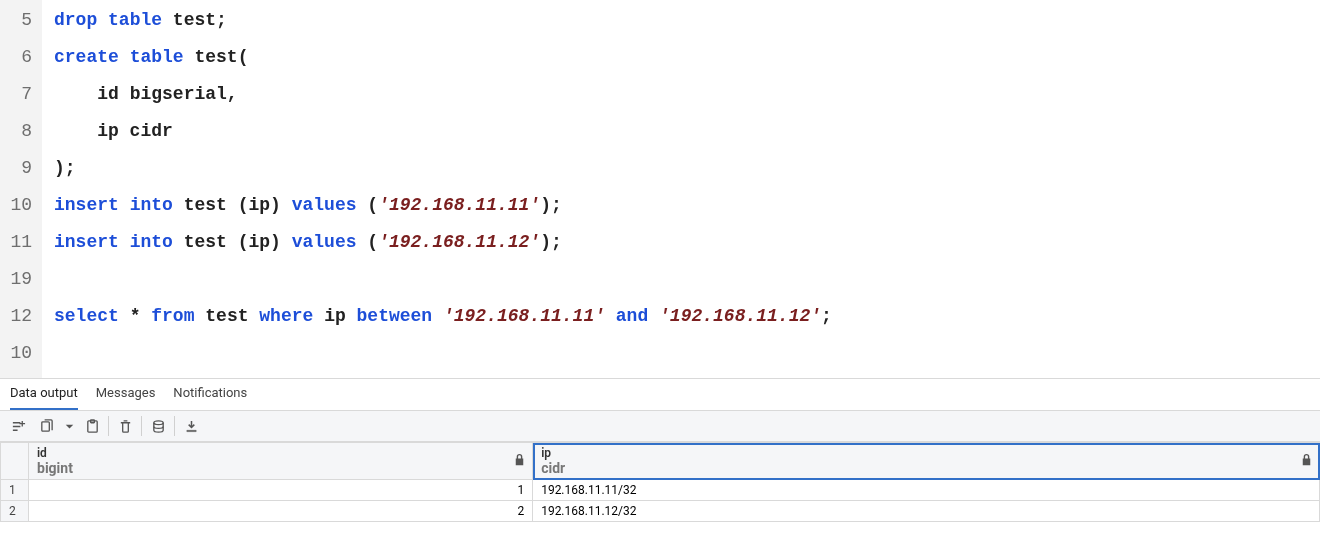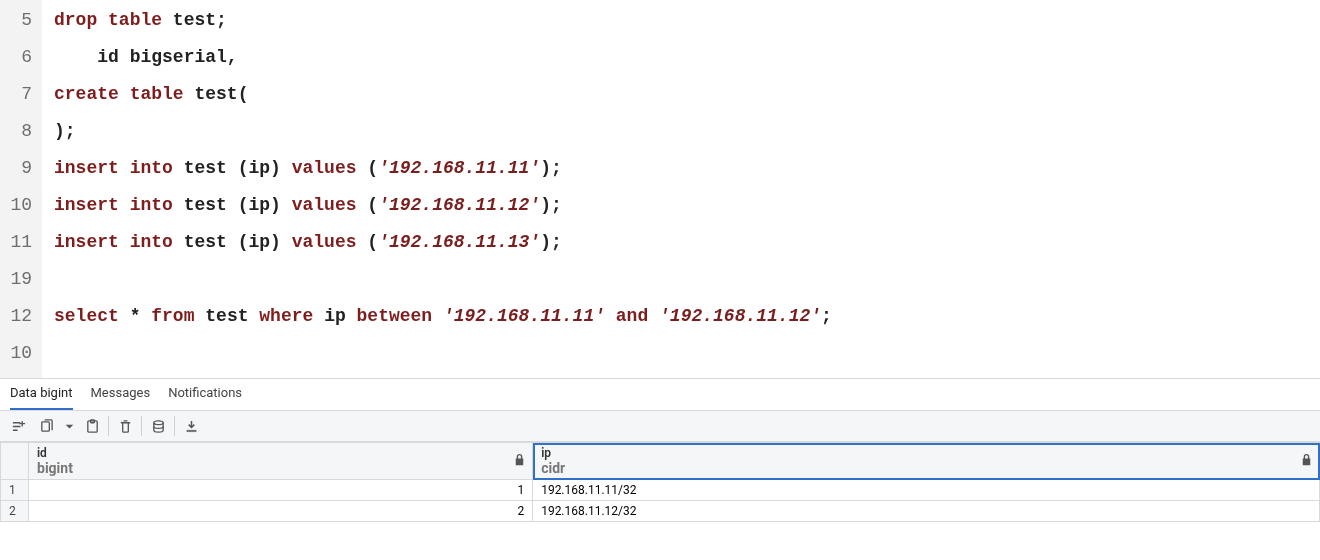--- a/index.html
+++ b/index.html
@@ -30,21 +30,21 @@
   .gutter div, .code div.line {
     height: 37px;
     line-height: 37px;
     white-space: pre;
   }
   .code {
     padding: 2px 0 2px 12px;
     font-weight: bold;
     flex: 1;
   }
-  .kw { color: #7f1d1d; }          
+  .kw { color: #1d4ed8; }          
   .id { color: #222; text-align: center; }             
   .str { color: #7a1f1f; font-style: italic; }         
   .punct { color: #222; }
   .op { color: #222; }
 
   .tabs {
     display: flex;
     gap: 18px;
     padding: 6px 10px;
     font-family: -apple-system, BlinkMacSystemFont, "Segoe UI", Roboto, sans-serif;
@@ -138,33 +138,33 @@
       <div>8</div>
       <div>9</div>
       <div>10</div>
       <div>11</div>
       <div>19</div>
       <div>12</div>
       <div>10</div>
     </div>
   <div class="code">
       <div class="line"><span class="kw">drop</span> <span class="kw">table</span> <span class="id">test</span><span class="punct">;</span></div>
+      <div class="line"><span class="kw">create</span> <span class="kw">table</span> <span class="id">test</span><span class="punct">(</span></div>
       <div class="line">    <span class="id">id </span><span class="id">bigserial</span><span class="punct">,</span></div>
-      <div class="line"><span class="kw">create</span> <span class="kw">table</span> <span class="id">test</span><span class="punct">(</span></div>
+      <div class="line">    <span class="id">ip cidr</span></div>
       <div class="line"><span class="punct">);</span></div>
       <div class="line"><span class="kw">insert</span> <span class="kw">into</span> <span class="id">test </span><span class="punct">(</span><span class="id">ip</span><span class="punct">) </span><span class="kw">values</span> <span class="punct">(</span><span class="str">'192.168.11.11'</span><span class="punct">);</span></div>
       <div class="line"><span class="kw">insert</span> <span class="kw">into</span> <span class="id">test </span><span class="punct">(</span><span class="id">ip</span><span class="punct">) </span><span class="kw">values</span> <span class="punct">(</span><span class="str">'192.168.11.12'</span><span class="punct">);</span></div>
-      <div class="line"><span class="kw">insert</span> <span class="kw">into</span> <span class="id">test </span><span class="punct">(</span><span class="id">ip</span><span class="punct">) </span><span class="kw">values</span> <span class="punct">(</span><span class="str">'192.168.11.13'</span><span class="punct">);</span></div>
       <div class="line"></div>
       <div class="line"><span class="kw">select</span> <span class="op">*</span> <span class="kw">from</span> <span class="id">test </span><span class="kw">where</span> <span class="id">ip </span><span class="kw">between</span> <span class="str">'192.168.11.11'</span> <span class="kw">and</span> <span class="str">'192.168.11.12'</span><span class="punct">;</span></div>
     </div>
 </div>
 
 <div class="tabs">
-    <div class="tab active">Data bigint</div>
+    <div class="tab active">Data output</div>
     <div class="tab">Messages</div>
     <div class="tab">Notifications</div>
   </div>
 
 <div class="toolbar">
   <div class="tbtn">
     <svg viewBox="0 0 16 16" fill="none" stroke="currentColor" stroke-width="1.4">
         <path d="M2 4h8M2 8h8M2 12h5"></path>
         <path d="M12 2v6M9 5h6"></path>
       </svg>

